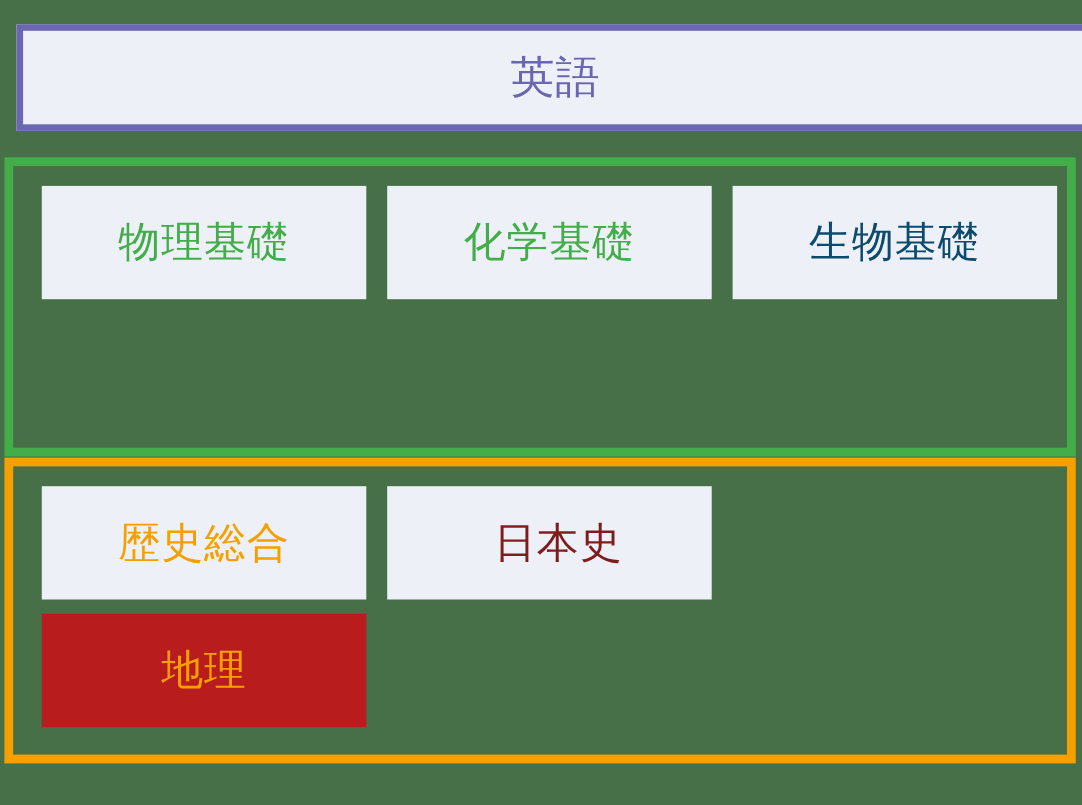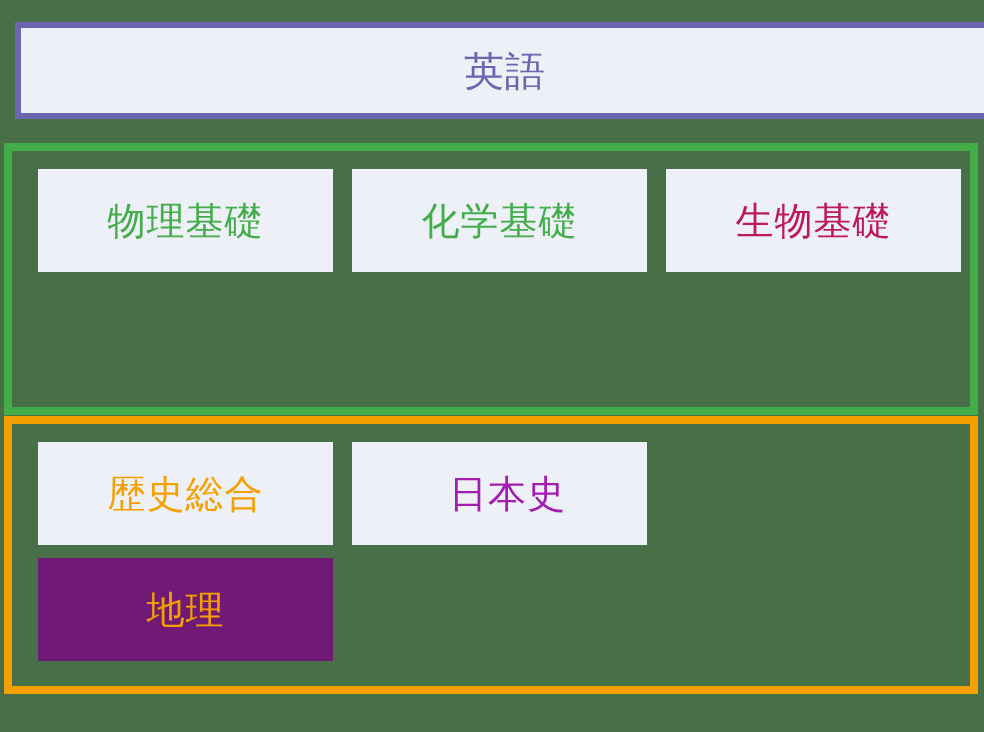--- a/index.html
+++ b/index.html
@@ -105,39 +105,39 @@
 <div class="group-box" id="science-group" style="border-color: rgb(66, 173, 73); background: rgb(71, 112, 73);">
 
   <div class="row">
     <div class="subject-btn" style="background-color: rgb(237, 241, 247);">
       <span class="btn-label" style="color: rgb(66, 173, 73);">物理基礎</span>
     </div>
     <div class="subject-btn" style="background-color: rgb(237, 241, 247);">
       <span class="btn-label" style="color: rgb(66, 173, 73);">化学基礎</span>
     </div>
     <div class="subject-btn" style="background-color: rgb(237, 241, 247);">
-      <span class="btn-label" style="color: #be185d;">生物基礎</span>
+      <span class="btn-label" style="color: #0c4a6e;">生物基礎</span>
     </div>
   </div>
 
 
 </div>
 
 <div class="group-box" id="social-group" style="border-color: rgb(245, 160, 0); background: rgb(71, 112, 73);">
 
   <div class="row">
     <div class="subject-btn" style="background-color: rgb(237, 241, 247);">
       <span class="btn-label" style="color: rgb(245, 160, 0);">歴史総合</span>
     </div>
     <div class="subject-btn" style="background-color: rgb(237, 241, 247);">
-      <span class="btn-label" style="color: #a21caf; margin-left: 16px;">日本史</span>
+      <span class="btn-label" style="color: #7f1d1d; margin-left: 16px;">日本史</span>
     </div>
   </div>
 
   <div class="row">
-    <div class="subject-btn" style="background-color: #701a75;">
+    <div class="subject-btn" style="background-color: #b91c1c;">
       <span class="btn-label" style="color: rgb(245, 160, 0);">地理</span>
     </div>
     <div class="subject-btn empty"></div>
     <div class="subject-btn empty"></div>
   </div>
 
 </div>
 
 </body></html>

